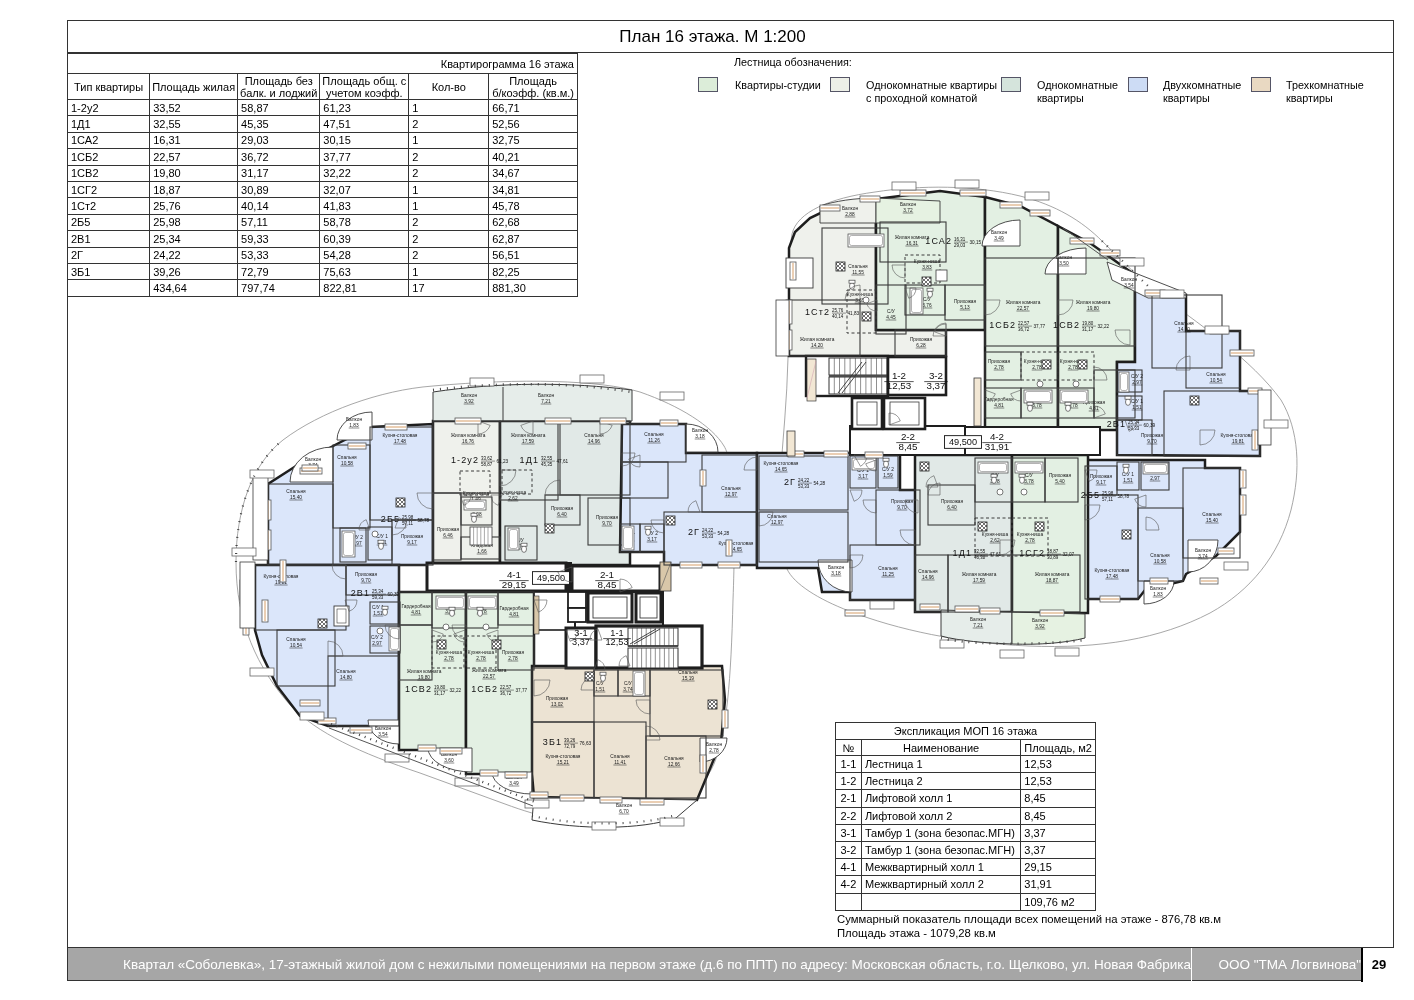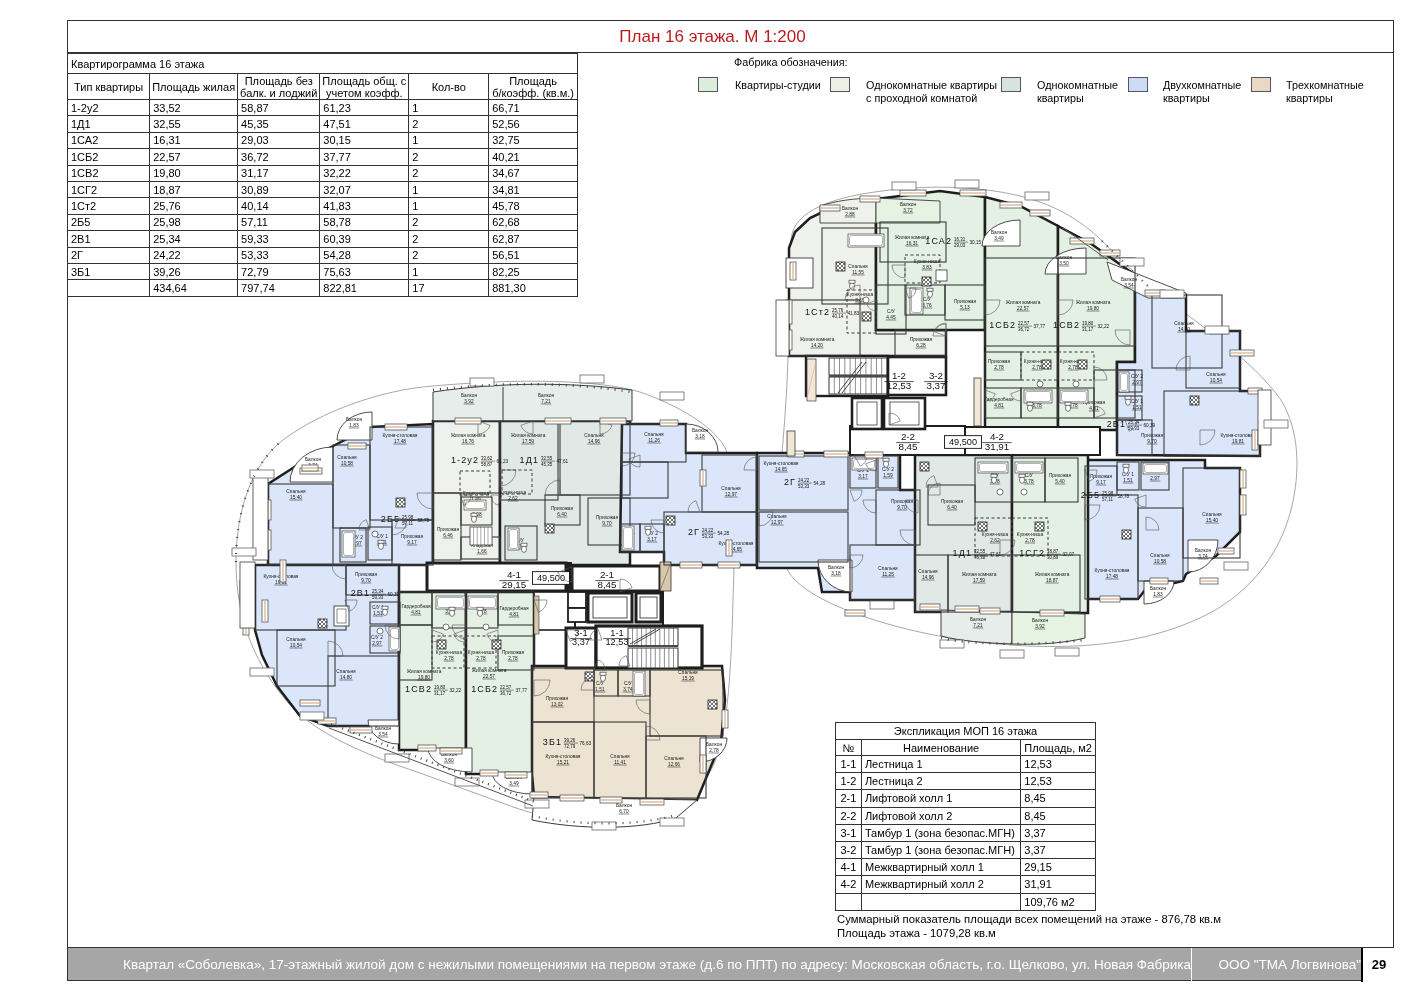--- a/index.html
+++ b/index.html
@@ -1,21 +1,21 @@
 <!DOCTYPE html>
 <html><head><meta charset="utf-8"><style>
 *{margin:0;padding:0;box-sizing:border-box}
 body{width:1414px;height:1000px;background:#fff;font-family:"Liberation Sans",sans-serif;position:relative;overflow:hidden}
 #frame{position:absolute;left:67px;top:20px;width:1327px;height:961px;border:1px solid #333}
 #titlebar{position:absolute;left:67px;top:20px;width:1327px;height:33px;border-bottom:1px solid #333}
-#title{position:absolute;left:0;top:7px;width:1291px;text-align:center;font-size:17px;color:#b91c1c}
+#title{position:absolute;left:0;top:7px;width:1291px;text-align:center;font-size:17px;color:#000000}
 table{border-collapse:collapse;font-size:11px;color:#000}
 td,th{border:1px solid #333;font-weight:normal;padding:0 3px;white-space:nowrap;overflow:hidden}
 #t1{position:absolute;left:67px;top:53px;width:511px}
-#t1 .tt{height:20px;text-align:left}
+#t1 .tt{height:20px;text-align:right}
 #t1 th{height:26px;text-align:center;padding:0 2px}
 #t1 td{height:16.4px}
 #t2{position:absolute;left:835px;top:722px;width:261px}
 #t2 .tt{height:17px;text-align:center}
 #t2 th{height:16px;text-align:center}
 #t2 td{height:17.2px}
 #t2 td.c{text-align:center}
 #legend{position:absolute;left:0;top:0}
 .lg{position:absolute;font-size:10.8px;color:#000;line-height:13px;white-space:nowrap}
 .sw{position:absolute;width:20px;height:15px;border:1px solid #556}
@@ -138,21 +138,21 @@
         <td>434,64</td>
         <td>797,74</td>
         <td>822,81</td>
         <td>17</td>
         <td>881,30</td>
       </tr>
 </tbody>
   </table>
 
 <div id="legend">
-<div class="lg" style="left:734px;top:56px">Фабрика обозначения:</div>
+<div class="lg" style="left:734px;top:56px">Лестница обозначения:</div>
 <div class="sw" style="left:698px;top:77px;background:#dcedd9"></div>
 <div class="lg" style="left:735px;top:79px">Квартиры-студии</div>
 <div class="sw" style="left:830px;top:77px;background:#edefe7"></div>
 <div class="lg" style="left:866px;top:79px">Однокомнатные квартиры<br>с проходной комнатой</div>
 <div class="sw" style="left:1001px;top:77px;background:#d5e4dc"></div>
 <div class="lg" style="left:1037px;top:79px">Однокомнатные<br>квартиры</div>
 <div class="sw" style="left:1128px;top:77px;background:#cddcf5"></div>
 <div class="lg" style="left:1163px;top:79px">Двухкомнатные<br>квартиры</div>
 <div class="sw" style="left:1251px;top:77px;background:#e9d9c2"></div>
 <div class="lg" style="left:1286px;top:79px">Трехкомнатные<br>квартиры</div>

